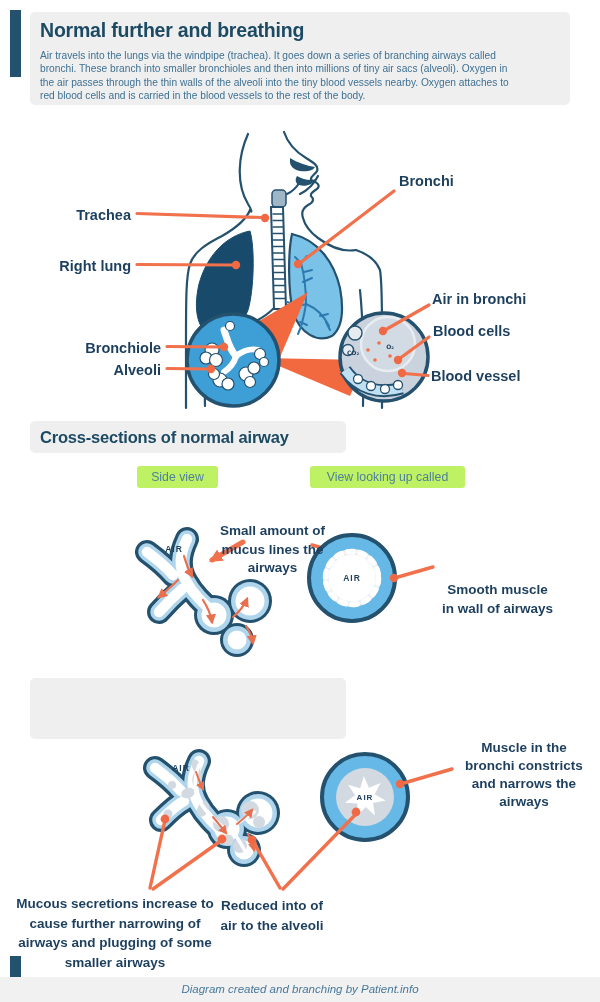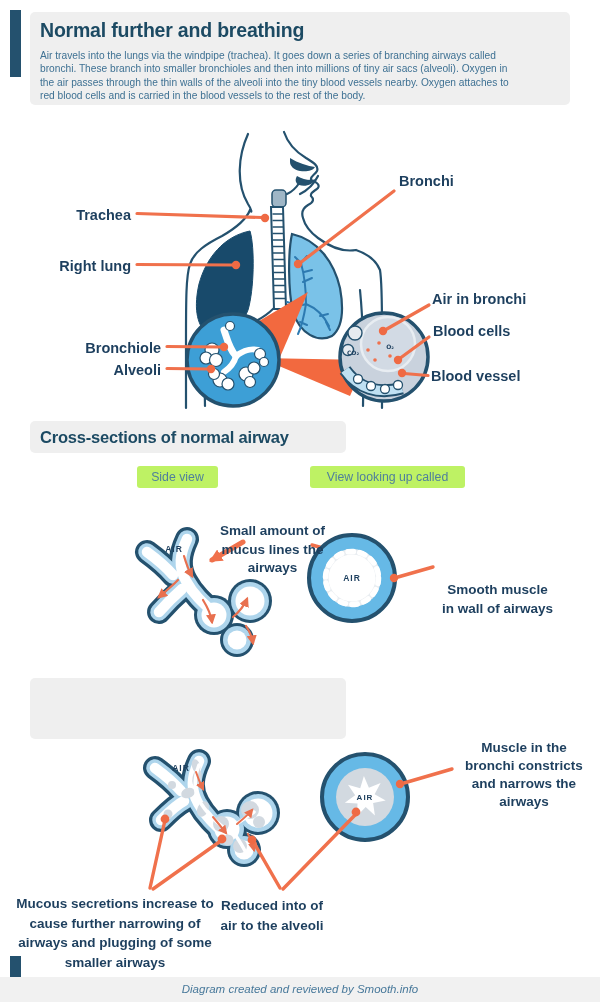--- a/index.html
+++ b/index.html
@@ -41,21 +41,21 @@
 red blood cells and is carried in the blood vessels to the rest of the body.</div>
 
   <div class="graybox" style="left:30px;top:421px;width:316px;height:32px;"></div>
   <div class="title sec-title" style="left:40px;top:426px;">Cross-sections of normal airway</div>
   <div class="chip" style="left:137px;top:466px;width:81px;">Side view</div>
   <div class="chip" style="left:310px;top:466px;width:155px;">View looking up called</div>
 
   <div class="graybox" style="left:30px;top:678px;width:316px;height:61px;"></div>
 
   <div class="footerbar"></div>
-  <div class="footertext">Diagram created and reviewed by Smooth.info</div>
+  <div class="footertext">Diagram created and branching by Patient.info</div>
 
   <svg class="art" width="600" height="1002" viewBox="0 0 600 1002">
     <defs>
       <marker id="ah" viewBox="0 0 10 10" refX="7.5" refY="5" markerWidth="4.6" markerHeight="4.6" orient="auto-start-reverse">
         <path d="M0,0 L10,5 L0,10 z" fill="#e8704f"></path>
       </marker>
       <marker id="ahb" viewBox="0 0 10 10" refX="7.5" refY="5" markerWidth="2.6" markerHeight="2.6" orient="auto-start-reverse">
         <path d="M0,0 L10,5 L0,10 z" fill="#f0714c"></path>
       </marker>
     </defs>

